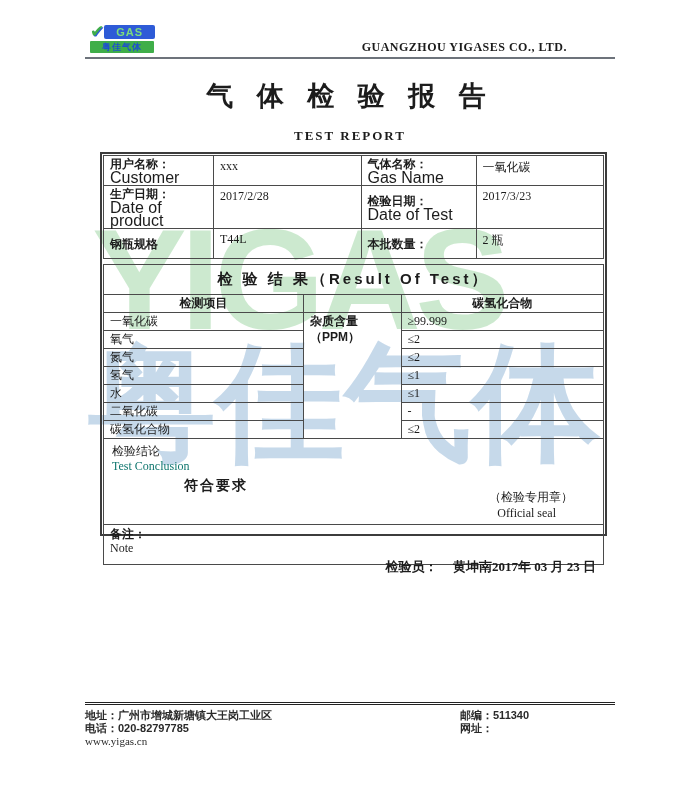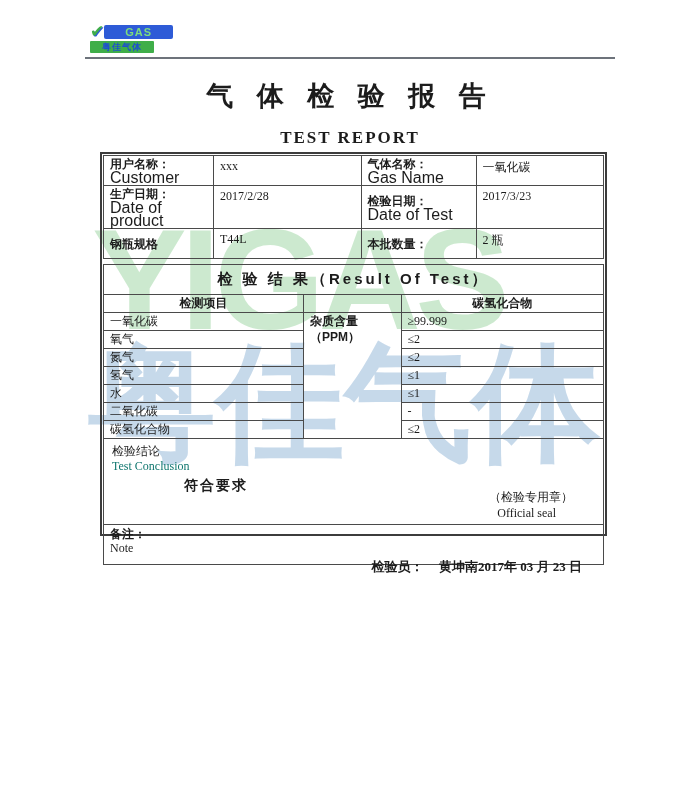--- a/index.html
+++ b/index.html
@@ -16,27 +16,27 @@
   
   .wm { position: absolute; font-weight: bold; pointer-events: none; white-space: nowrap; z-index: 0; }
   .wm-top { left: 92px; top: 198px; font-size: 142px; color: #3fae49; opacity: 0.26; letter-spacing: -6px; font-family: "Liberation Sans", sans-serif; }
   .wm-bottom { left: 88px; top: 318px; font-size: 128px; color: #8fb4d6; opacity: 0.50; letter-spacing: 0px; }
   
   .header { position: absolute; left: 85px; top: 20px; width: 530px; height: 38px; z-index: 2; }
   .header-rule { position: absolute; left: 85px; top: 57px; width: 530px; height: 2px; background: #6d737b; z-index: 2; }
   .logo { position: absolute; left: 5px; top: 2px; width: 64px; height: 33px; }
   .logo-top { display: flex; align-items: center; height: 19px; }
   .logo-check { color: #3fae49; font-size: 17px; font-weight: bold; line-height: 17px; text-shadow: 1px 1px 0 #2e5bd7; }
-  .logo-gas { background: #2e5bd7; color: #7ddc7d; font-size: 11px; font-weight: bold; padding: 1px 21px; border-radius: 2px; letter-spacing: 1px; }
+  .logo-gas { background: #2e5bd7; color: #7ddc7d; font-size: 11px; font-weight: bold; padding: 1px 12px; border-radius: 2px; letter-spacing: 1px; }
   .logo-bottom { background: #3fae49; color: #1e4fd0; font-size: 9px; font-weight: bold; text-align: center; height: 12px; line-height: 12px; border-radius: 1px; letter-spacing: 1px; }
   .company-cn { position: absolute; left: 78px; bottom: 3px; font-size: 12px; font-weight: bold; }
   .company-en { position: absolute; right: 48px; bottom: 3px; font-size: 12px; font-weight: bold; font-family: "Liberation Serif", "DejaVu Serif", serif; letter-spacing: 0.5px; }
   
   .title-cn { position: absolute; left: 0; top: 78px; width: 100%; text-align: center; font-size: 27px; font-weight: bold; letter-spacing: 8px; z-index: 2; }
-  .title-en { position: absolute; left: 0; top: 128px; width: 100%; text-align: center; font-size: 17px; font-weight: bold; font-family: "Liberation Serif", "DejaVu Serif", serif; letter-spacing: 2px; z-index: 2; }
+  .title-en { position: absolute; left: 0; top: 128px; width: 100%; text-align: center; font-size: 13px; font-weight: bold; font-family: "Liberation Serif", "DejaVu Serif", serif; letter-spacing: 2px; z-index: 2; }
   
   .outer-box { position: absolute; left: 100px; top: 152px; width: 507px; height: 384px; border: 2px solid #3c3c3c; padding: 1px; z-index: 1; background: transparent; }
   table { border-collapse: collapse; width: 100%; background: transparent; table-layout: fixed; }
   td { border: 1px solid #4a4a4a; padding: 1px 6px; vertical-align: middle; font-size: 12px; background: transparent; }
   .info-table td { height: 30px; }
   .lbl-cn { font-weight: bold; font-size: 12px; line-height: 14px; }
   .lbl-en { font-weight: normal; font-size: 16px; line-height: 13px; font-family: Liberation Sans, sans-serif; }
   .val { font-family: "Liberation Serif", "DejaVu Serif", serif; font-size: 12px; vertical-align: top; padding-top: 3px; }
   .result-table { margin-top: 5px; }
   .section-header td { height: 30px; text-align: center; font-size: 15px; font-weight: bold; letter-spacing: 3px; }
@@ -49,21 +49,21 @@
   .concl-en { position: absolute; left: 8px; top: 20px; font-size: 12px; font-family: "Liberation Serif", "DejaVu Serif", serif; color: #0f766e; }
   .concl-value { position: absolute; left: 80px; top: 38px; font-size: 14px; font-weight: bold; letter-spacing: 2px; }
   .seal-cn { position: absolute; right: 30px; top: 50px; font-size: 12px; }
   .seal-en { position: absolute; right: 47px; top: 67px; font-size: 12px; font-family: "Liberation Serif", "DejaVu Serif", serif; }
   .note-cell { height: 40px; vertical-align: top; padding-top: 2px; }
   .note-en { font-family: "Liberation Serif", "DejaVu Serif", serif; font-size: 12px; }
   
   .signature { position: absolute; left: 100px; top: 558px; width: 507px; display: flex; justify-content: flex-end; font-size: 13px; z-index: 2; }
   .sig-left { margin-left: 60px; font-weight: bold; }
   .sig-name { margin-left: 12px; }
-  .sig-date { margin-right: 25px; font-family: "Liberation Serif", "DejaVu Serif", serif; font-weight: bold; }
+  .sig-date { margin-right: 11px; font-family: "Liberation Serif", "DejaVu Serif", serif; font-weight: bold; }
   
   .footer { position: absolute; left: 85px; top: 702px; width: 530px; border-top: 3px double #222; padding-top: 4px; z-index: 2; }
   .footer-line { font-size: 11px; line-height: 13px; font-weight: bold; color: #2a2a2a; }
   .footer-site { font-family: "Liberation Serif", "DejaVu Serif", serif; font-weight: normal; }
   .footer-right { position: absolute; left: 375px; top: 4px; }
 </style>
 </head>
 <body>
 
 <div class="page">
@@ -72,20 +72,21 @@
   <div class="wm wm-bottom">粤佳气体</div>
 
   <div class="header">
     <div class="logo">
       <div class="logo-top">
         <span class="logo-check">✔</span>
         <span class="logo-gas">GAS</span>
       </div>
       <div class="logo-bottom">粤佳气体</div>
     </div>
+    <div class="company-en">GUANGZHOU YIGASES CO., LTD.</div>
   </div>
   <div class="header-rule"></div>
 
   <div class="title-cn">气 体 检 验 报 告</div>
   <div class="title-en">TEST REPORT</div>
 
   <div class="outer-box">
 
     <table class="info-table">
       <colgroup>
@@ -199,14 +200,23 @@
   </div>
 
   <div class="signature">
     <div class="sig-left">
       <span>检验员：</span>
       <span class="sig-name">黄坤南</span>
     </div>
     <div class="sig-date">2017年 03 月 23 日</div>
   </div>
 
+  <div class="footer">
+    <div class="footer-line">地址：广州市增城新塘镇大王岗工业区</div>
+    <div class="footer-line">电话：020-82797785</div>
+    <div class="footer-line footer-site">www.yigas.cn</div>
+    <div class="footer-right">
+      <div class="footer-line">邮编：511340</div>
+      <div class="footer-line">网址：</div>
+    </div>
+  </div>
 
 </div>
 
 </body></html>

